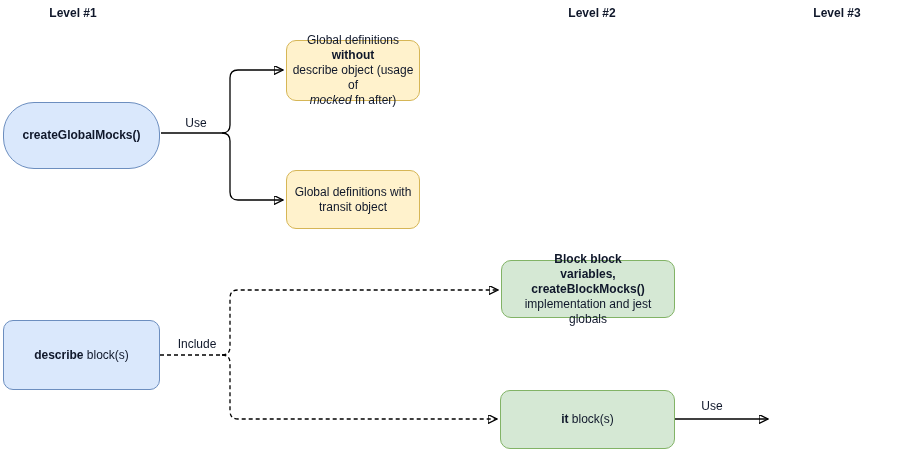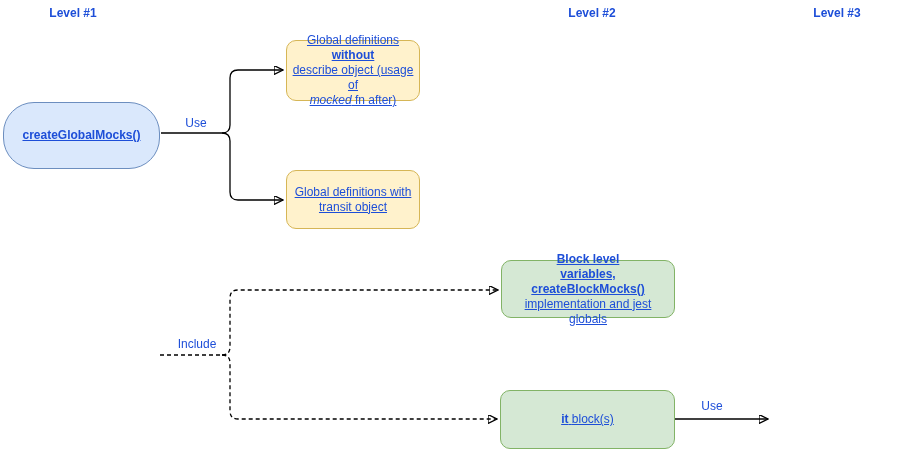--- a/index.html
+++ b/index.html
@@ -3,42 +3,41 @@
 <meta charset="utf-8">
 <style>
   html, body { margin: 0; padding: 0; background: #ffffff; }
   .canvas {
     position: relative;
     width: 906px;
     height: 451px;
     background: #ffffff;
     font-family: "Liberation Sans", sans-serif;
     font-size: 12px;
-    color: #1d4ed8;
+    color: #0f172a;
     overflow: hidden;
   }
   .hdr {
     position: absolute;
     top: 6px;
     transform: translateX(-50%);
     font-weight: bold;
     white-space: nowrap;
   }
   .node {
     position: absolute;
     box-sizing: border-box;
     border: 1px solid #000;
     border-radius: 10px;
     display: flex;
     align-items: center;
     justify-content: center;
     text-align: center;
     line-height: 15px;
     padding: 18px 5px;
-    text-decoration: underline;
   }
   .node.blue   { background: #dae8fc; border-color: #6c8ebf; }
   .node.yellow { background: #fff2cc; border-color: #d6b656; }
   .node.green  { background: #d5e8d4; border-color: #82b366; }
   .edge-label {
     position: absolute;
     transform: translate(-50%, -50%);
     background: #ffffff;
     padding: 0 2px;
     white-space: nowrap;
@@ -100,26 +99,32 @@
 
   <div class="node yellow" style="left:286px; top:170px; width:134px; height:59px;">
     <div>
       <span>Global definitions with</span><br>
       <span>transit object</span>
     </div>
   </div>
 
   <div class="node green" style="left:501px; top:260px; width:174px; height:58px;">
     <div>
-      <b>Block level</b><br>
+      <b>Block block</b><br>
       <b>variables, createBlockMocks()</b><br>
       <span>implementation and jest globals</span>
     </div>
   </div>
 
+  <div class="node blue" style="left:3px; top:320px; width:157px; height:70px;">
+    <div>
+      <b>describe</b>
+      <span>block(s)</span>
+    </div>
+  </div>
 
   <div class="node green" style="left:500px; top:390px; width:175px; height:59px;align-items:center;">
     <div>
       <b>it</b>
       <span>block(s)</span>
     </div>
   </div>
 
 
 </div>

